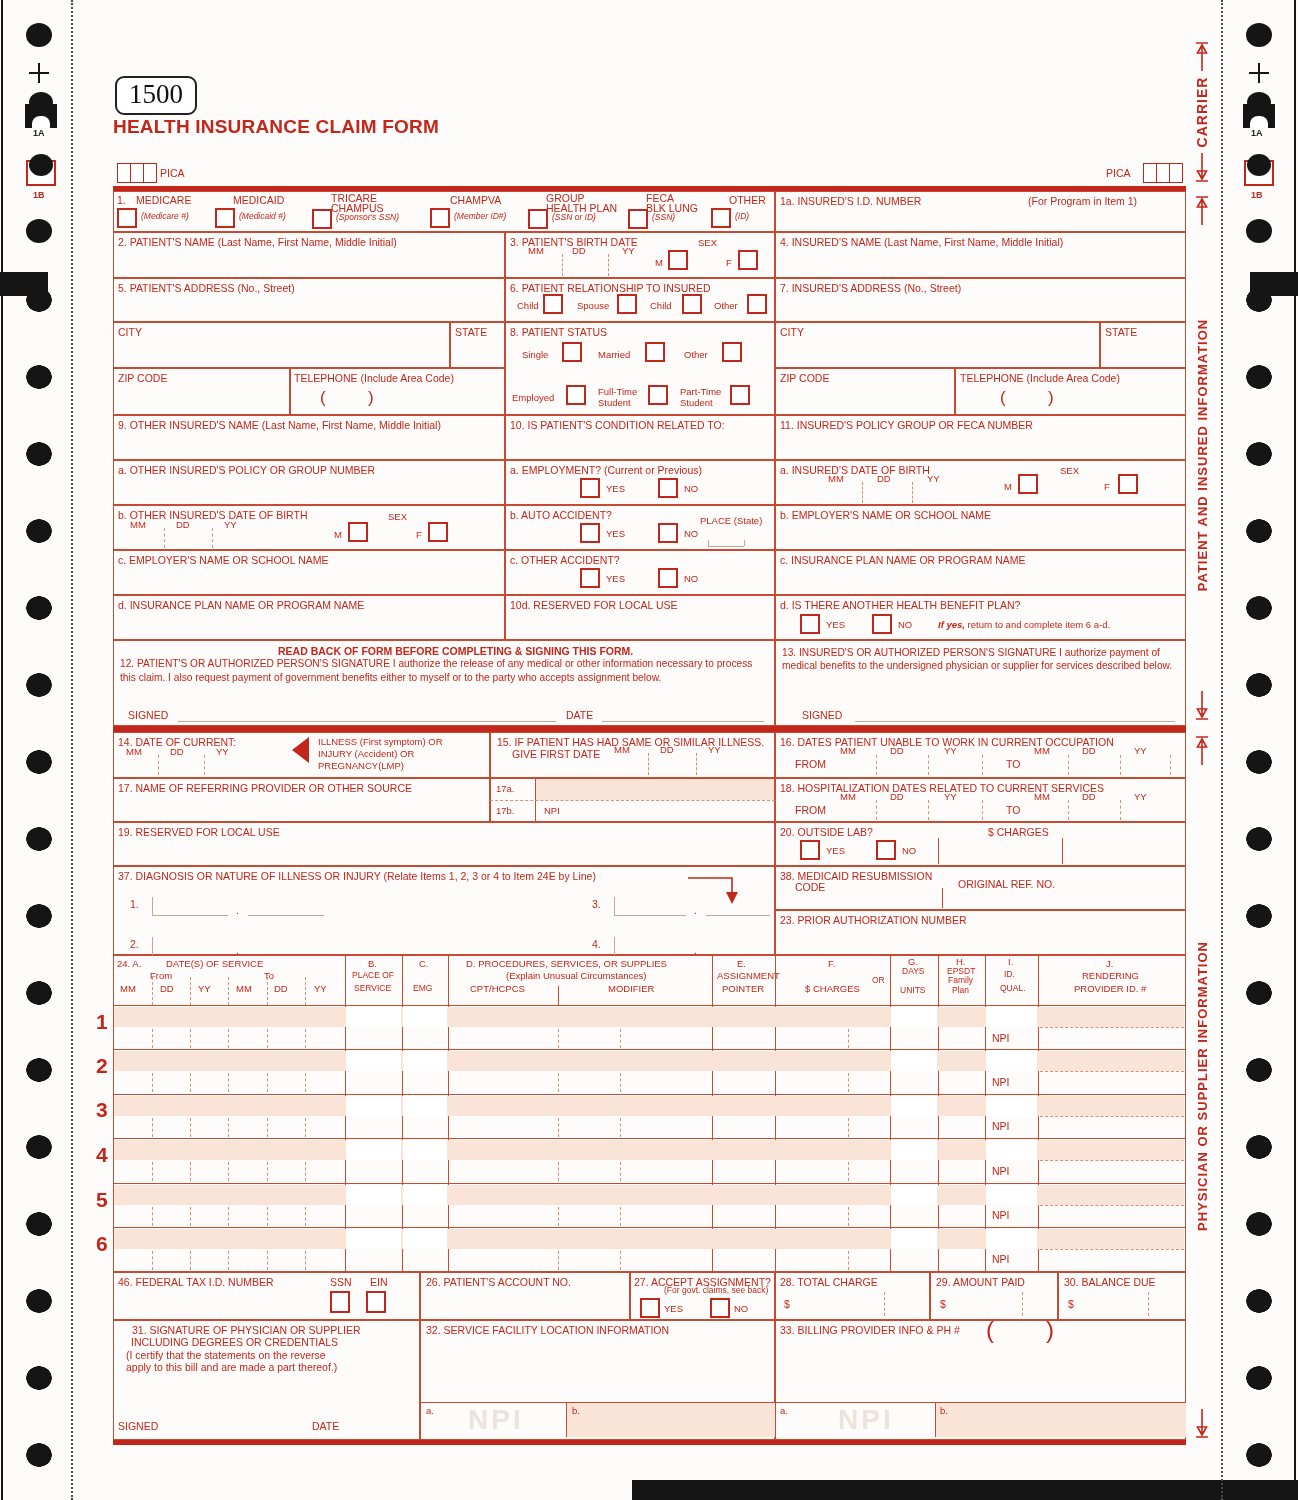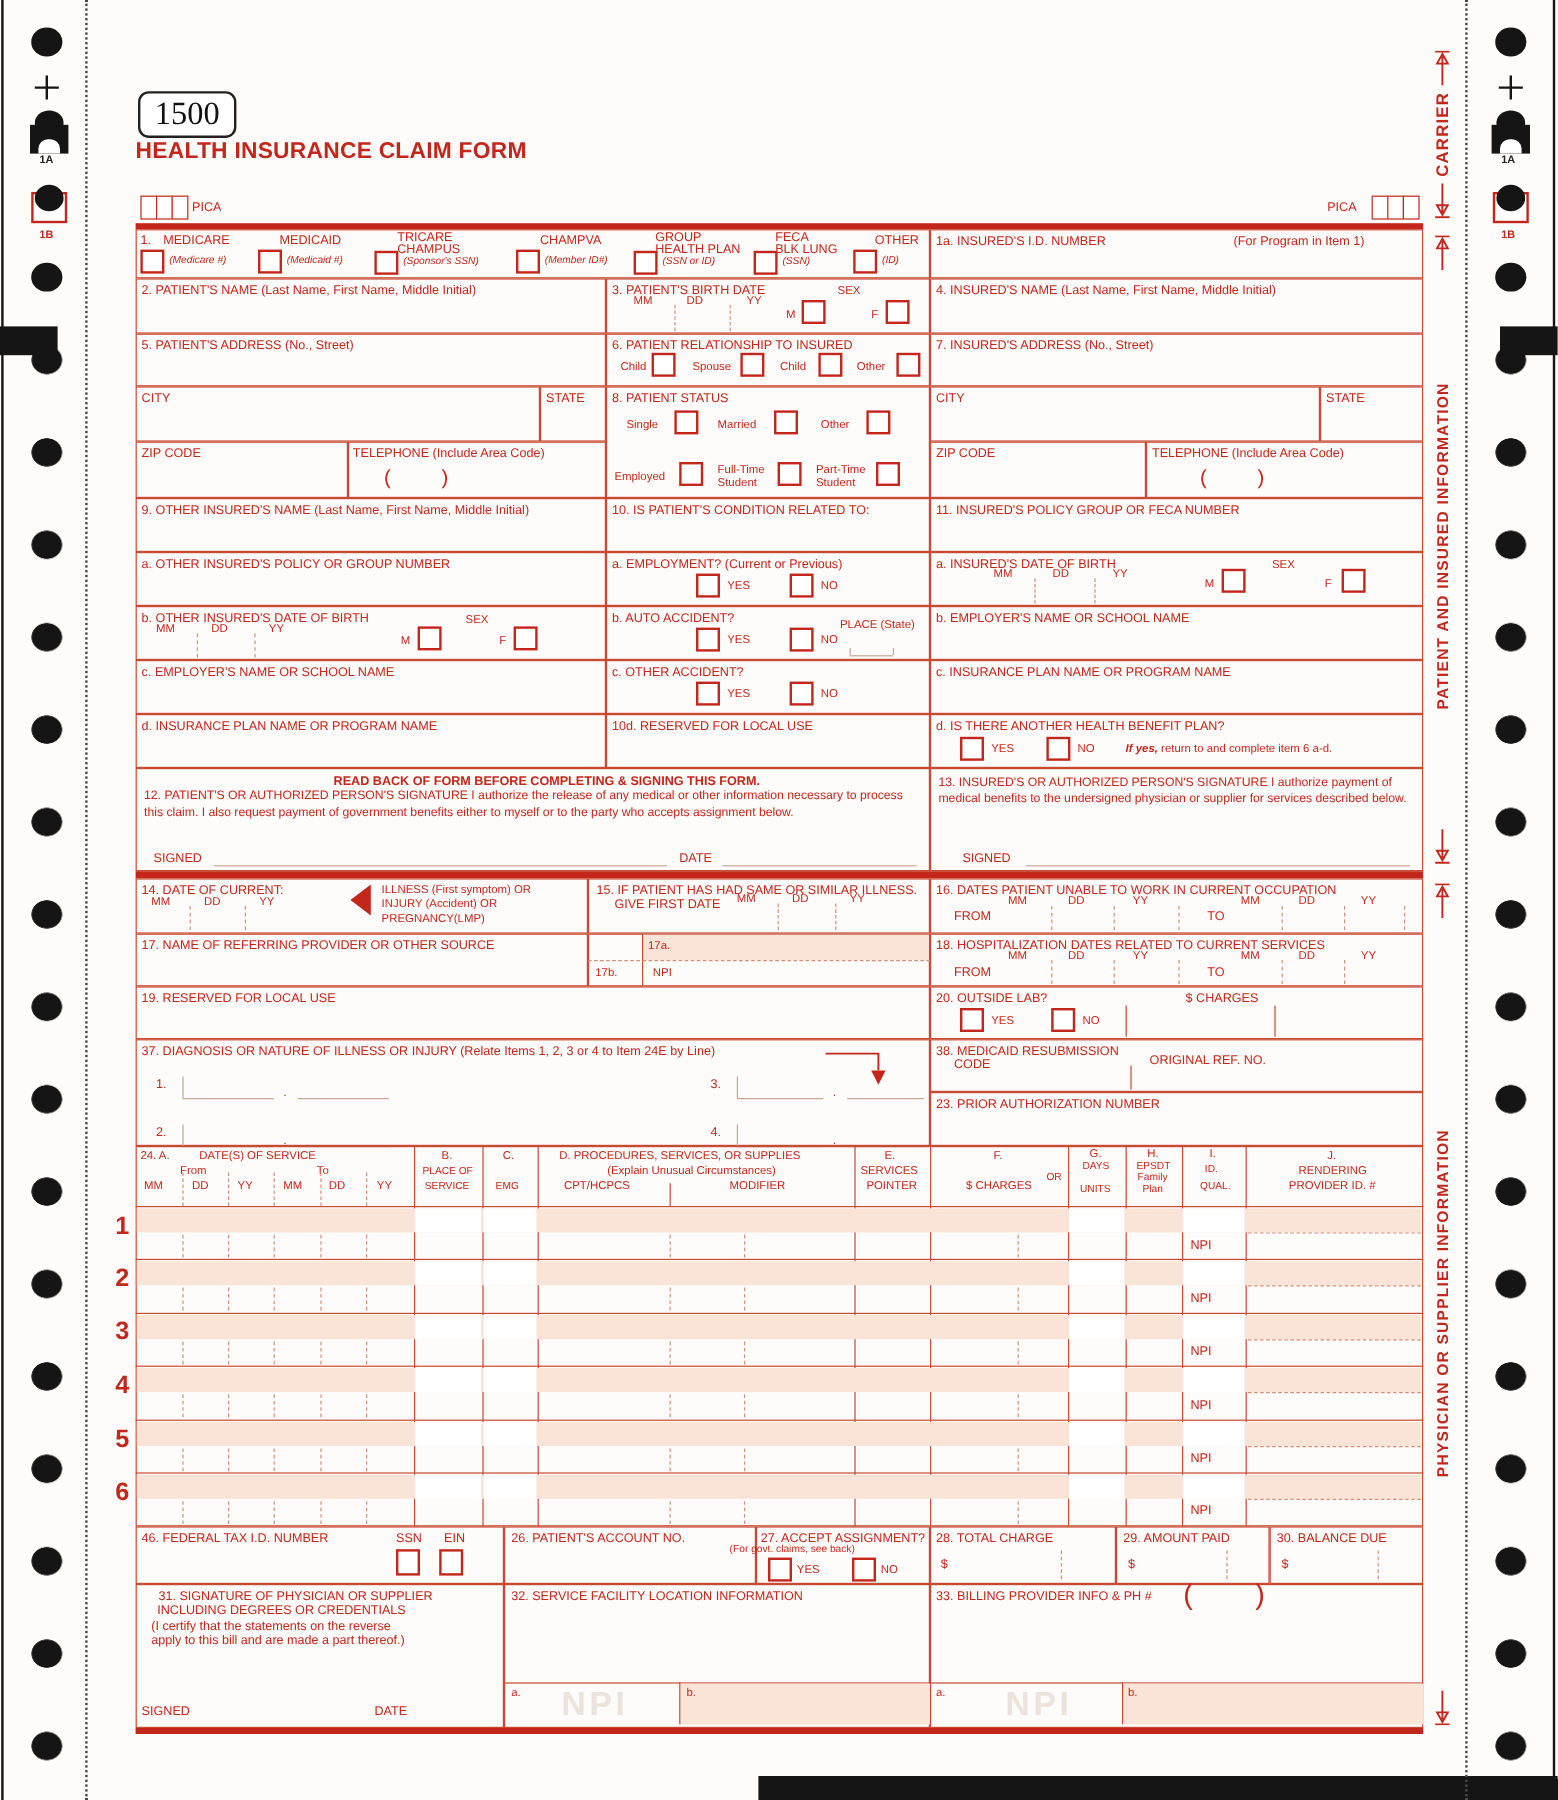--- a/index.html
+++ b/index.html
@@ -343,21 +343,21 @@
 <div class="dv" style="left:928px;top:755px;height:20px;"></div>
 <div class="dv" style="left:982px;top:755px;height:20px;"></div>
 <div class="dv" style="left:1068px;top:755px;height:20px;"></div>
 <div class="dv" style="left:1120px;top:755px;height:20px;"></div>
 <div class="dv" style="left:1170px;top:755px;height:20px;"></div>
 
 <div class="l" style="left:118px;top:782px;">17. NAME OF REFERRING PROVIDER OR OTHER SOURCE</div>
 <div class="bd" style="left:536px;top:779px;width:238px;height:21px;"></div>
 <div class="vl" style="left:535px;top:778px;height:44px;"></div>
 <div class="dh" style="left:490px;top:800px;width:285px;"></div>
-<div class="l s9" style="left:496px;top:784px;margin-left:44px;">17a.</div>
+<div class="l s9" style="left:496px;top:784px;">17a.</div>
 <div class="l s9" style="left:496px;top:806px;">17b.</div>
 <div class="l s9" style="left:544px;top:806px;">NPI</div>
 
 <div class="l" style="left:780px;top:782px;">18. HOSPITALIZATION DATES RELATED TO CURRENT SERVICES</div>
 <div class="l s9" style="left:840px;top:792px;">MM</div>
 <div class="l s9" style="left:890px;top:792px;">DD</div>
 <div class="l s9" style="left:944px;top:792px;">YY</div>
 <div class="l s9" style="left:1034px;top:792px;">MM</div>
 <div class="l s9" style="left:1082px;top:792px;">DD</div>
 <div class="l s9" style="left:1134px;top:792px;">YY</div>
@@ -442,21 +442,21 @@
 <div class="l s8" style="left:352px;top:971px;">PLACE OF</div>
 <div class="l s8" style="left:354px;top:984px;">SERVICE</div>
 <div class="l s9" style="left:419px;top:959px;">C.</div>
 <div class="l s8" style="left:413px;top:984px;">EMG</div>
 <div class="l s9" style="left:466px;top:959px;">D. PROCEDURES, SERVICES, OR SUPPLIES</div>
 <div class="l s9" style="left:506px;top:971px;">(Explain Unusual Circumstances)</div>
 <div class="l s9" style="left:470px;top:984px;">CPT/HCPCS</div>
 <div class="l s9" style="left:608px;top:984px;">MODIFIER</div>
 <div class="vl" style="left:558px;top:986px;height:19px;"></div>
 <div class="l s9" style="left:737px;top:959px;">E.</div>
-<div class="l s9" style="left:717px;top:971px;">SERVICES</div>
+<div class="l s9" style="left:717px;top:971px;">ASSIGNMENT</div>
 <div class="l s9" style="left:722px;top:984px;">POINTER</div>
 <div class="l s9" style="left:828px;top:959px;">F.</div>
 <div class="l s9" style="left:805px;top:984px;">$ CHARGES</div>
 <div class="l s9" style="left:908px;top:957px;">G.</div>
 <div class="l s8" style="left:902px;top:967px;">DAYS</div>
 <div class="l s8" style="left:872px;top:976px;">OR</div>
 <div class="l s8" style="left:900px;top:986px;">UNITS</div>
 <div class="l s9" style="left:956px;top:957px;">H.</div>
 <div class="l s8" style="left:947px;top:967px;">EPSDT</div>
 <div class="l s8" style="left:948px;top:976px;">Family</div>
@@ -581,21 +581,21 @@
 <div class="cl" style="left:775px;top:1272px;width:155px;height:48px;"></div>
 <div class="cl" style="left:930px;top:1272px;width:128px;height:48px;"></div>
 <div class="cl" style="left:1058px;top:1272px;width:128px;height:48px;"></div>
 <div class="l" style="left:118px;top:1276px;">46. FEDERAL TAX I.D. NUMBER</div>
 <div class="l" style="left:330px;top:1276px;">SSN</div>
 <div class="l" style="left:370px;top:1276px;">EIN</div>
 <div class="cb" style="left:330px;top:1291px;height:22px;"></div>
 <div class="cb" style="left:366px;top:1291px;height:22px;"></div>
 <div class="l" style="left:426px;top:1276px;">26. PATIENT'S ACCOUNT NO.</div>
 <div class="l" style="left:634px;top:1276px;">27. ACCEPT ASSIGNMENT?</div>
-<div class="l s8" style="left:608px;top:1286px;font-style:normal;">(For govt. claims, see back)</div>
+<div class="l s8" style="left:664px;top:1286px;font-style:normal;">(For govt. claims, see back)</div>
 <div class="cb" style="left:640px;top:1298px;"></div>
 <div class="l s9" style="left:664px;top:1304px;">YES</div>
 <div class="cb" style="left:710px;top:1298px;"></div>
 <div class="l s9" style="left:734px;top:1304px;">NO</div>
 <div class="l" style="left:780px;top:1276px;">28. TOTAL CHARGE</div>
 <div class="l" style="left:784px;top:1298px;">$</div>
 <div class="dv" style="left:884px;top:1292px;height:24px;"></div>
 <div class="l" style="left:936px;top:1276px;">29. AMOUNT PAID</div>
 <div class="l" style="left:940px;top:1298px;">$</div>
 <div class="dv" style="left:1022px;top:1292px;height:24px;"></div>

